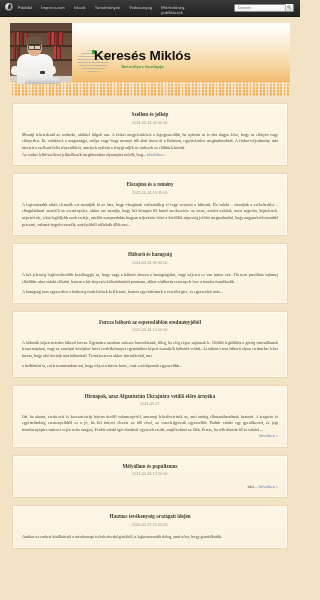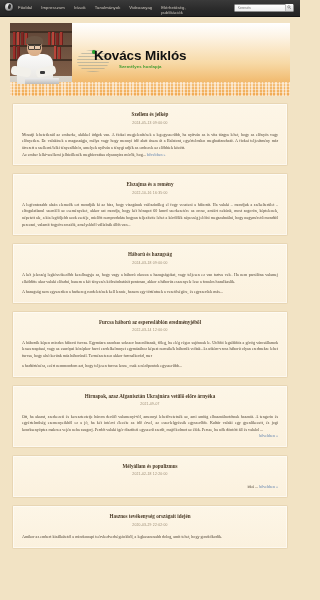--- a/index.html
+++ b/index.html
@@ -375,21 +375,21 @@
         <div class="person-glasses"></div>
         <div class="watch"></div>
         <div class="laptop"></div>
       </div>
 
       <div class="banner-stripes"></div>
 
       <div class="banner-title-block">
         <div class="title-globe"></div>
         <div class="title-dot"></div>
-        <div class="banner-name">Kovács Miklós</div>
+        <div class="banner-name">Keresés Miklós</div>
         <div class="banner-sub">Személyes honlapja</div>
       </div>
 
     </div>
   </div>
 
   <div class="content">
 
     <div class="article">
       <div class="art-title">Szellem és jelkép</div>

